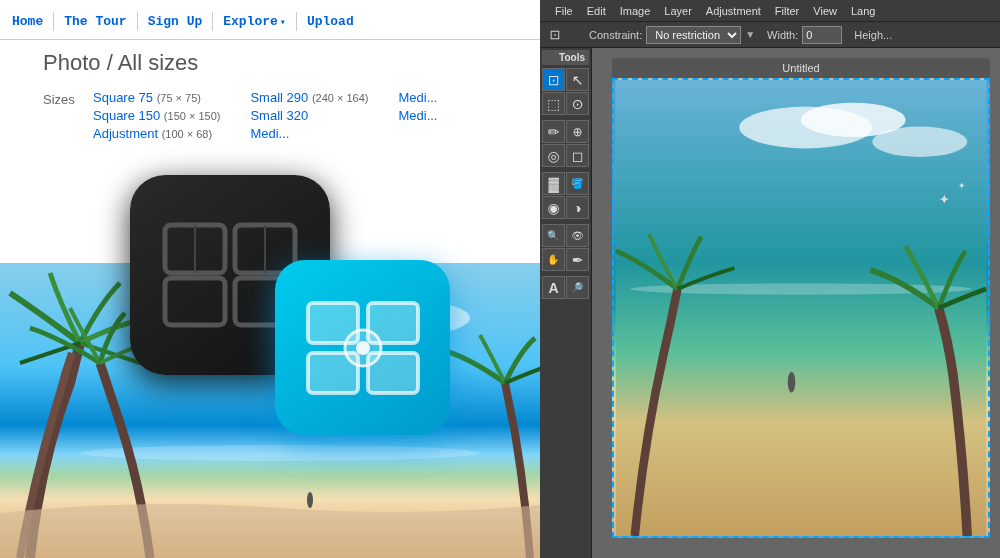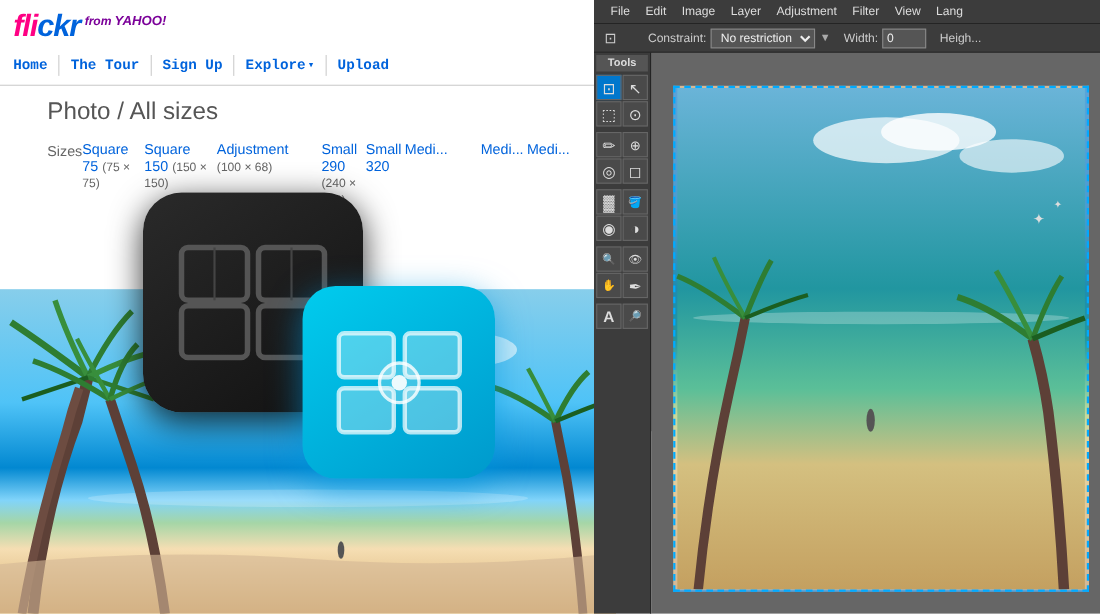--- a/index.html
+++ b/index.html
@@ -102,21 +102,21 @@
 
     .sizes-label {
       font-size: 13px;
       color: #666;
       width: 50px;
       padding-top: 2px;
     }
 
     .sizes-col {
       display: flex;
-      flex-direction: row;
+      flex-direction: column;
       gap: 3px;
       margin-right: 30px;
     }
 
     .size-link {
       color: #0063dc;
       font-size: 13px;
       text-decoration: none;
     }
 
@@ -237,21 +237,21 @@
       flex-direction: column;
       gap: 1px;
     }
 
     .tools-header {
       background: #555;
       color: #ddd;
       font-size: 10px;
       font-weight: bold;
       padding: 2px 4px;
-      text-align: center;
+      text-align: right;
       margin-bottom: 2px;
     }
 
     .tool-group {
       display: grid;
       grid-template-columns: 1fr 1fr;
       gap: 1px;
     }
 
     .tool-btn {
@@ -335,29 +335,20 @@
       width: 100%; height: 100%;
       pointer-events: none;
     }
 
   </style>
 </head>
 <body>
 
 <div id="flickr-panel">
   <div class="flickr-header">
-    <div class="flickr-logo">
-      <span class="flickr-logo-text">
-        <span class="fli">fli</span><span class="ckr">ckr</span>
-      </span>
-      <span class="yahoo-text">
-        <span>from</span>
-        <span style="color:#7b0099; font-style:italic; font-weight:bold; font-size:12px;">YAHOO!</span>
-      </span>
-    </div>
     <div class="flickr-nav">
       <a href="#">Home</a>
       <a href="#">The Tour</a>
       <a href="#">Sign Up</a>
       <a href="#" class="explore-link">
         <span>Explore</span>
         <span style="font-size:10px;">▾</span>
       </a>
       <a href="#">Upload</a>
     </div>
@@ -521,20 +512,23 @@
         <div class="tool-btn">✒</div>
       </div>
       <div class="tool-separator"></div>
       <div class="tool-group">
         <div class="tool-btn" style="font-weight:bold; font-size:14px;">A</div>
         <div class="tool-btn" style="font-size:10px;">🔎</div>
       </div>
     </div>
 
     <div class="ps-canvas">
+      <div class="canvas-title-bar">
+        <span>Untitled</span>
+      </div>
       <div class="canvas-image">
         <svg width="100%" height="100%" viewBox="0 0 390 480" xmlns="http://www.w3.org/2000/svg">
           <defs>
             <linearGradient id="cSky" x1="0" y1="0" x2="0" y2="1">
               <stop offset="0%" stop-color="#6ab4d8"></stop>
               <stop offset="40%" stop-color="#2196a0"></stop>
               <stop offset="60%" stop-color="#5bbf98"></stop>
               <stop offset="75%" stop-color="#d4c080"></stop>
               <stop offset="100%" stop-color="#c4a060"></stop>
             </linearGradient>

